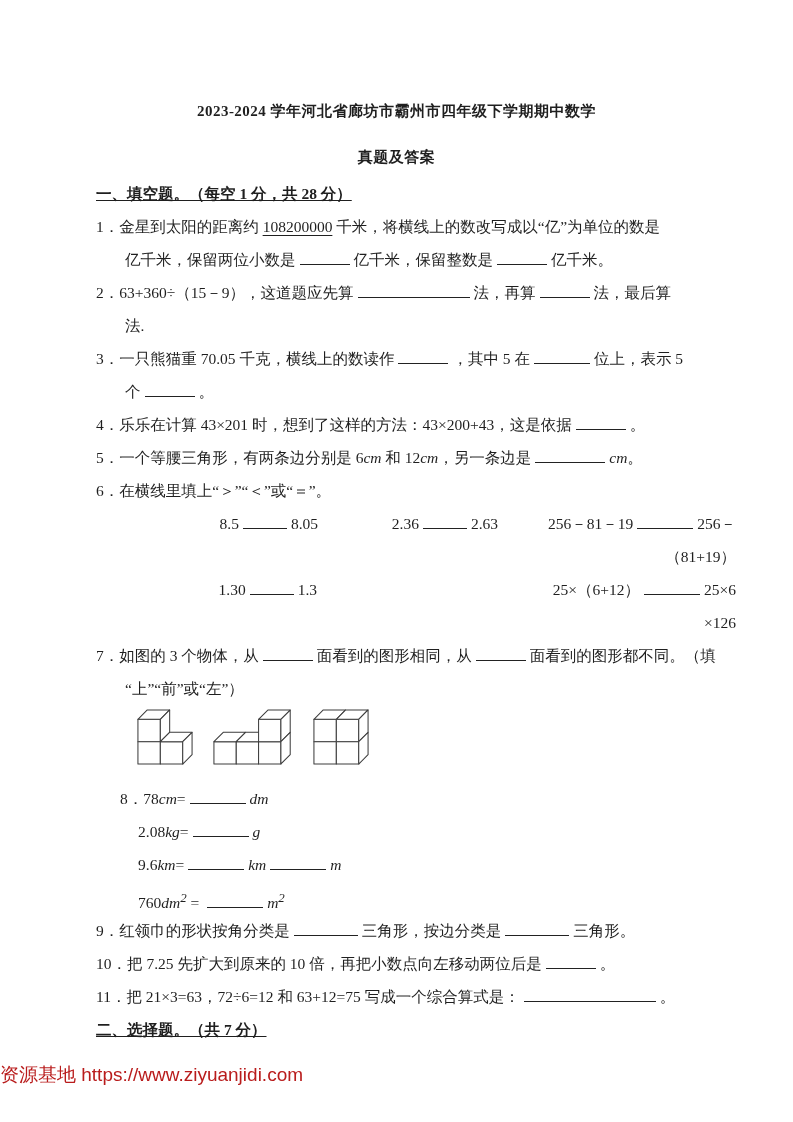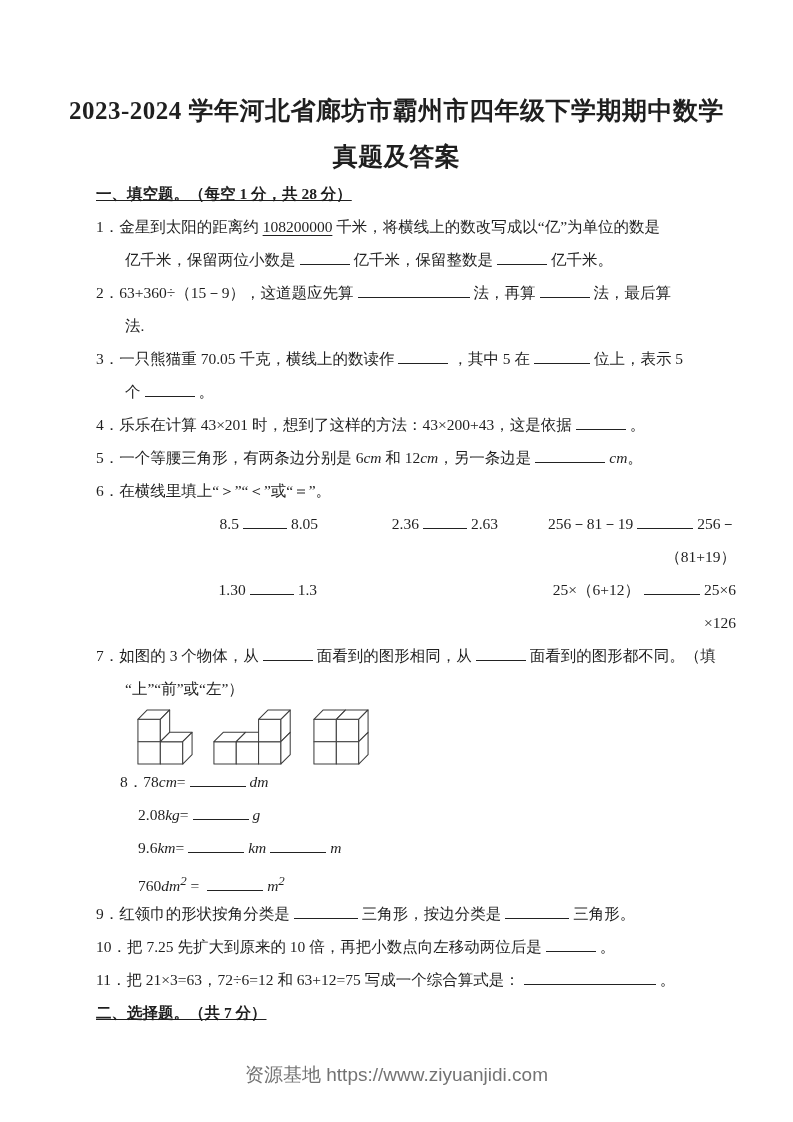--- a/index.html
+++ b/index.html
@@ -9,38 +9,38 @@
     background:#ffffff;
     color:#1f1f1f;
     font-family:"Liberation Serif","DejaVu Serif",serif;
     font-size:15.5px;
     overflow:hidden;
   }
   .title{
     margin:88px 40px 0 40px;
     text-align:center;
     font-weight:700;
-    font-size:25px;
+    font-size:15px;
     line-height:46px;
     letter-spacing:0.5px;
   }
   .content{
     position:absolute;
     left:96px;top:177px;
     width:640px;
   }
   .line{
     line-height:33px;
     height:33px;
     white-space:nowrap;
   }
   .sec-heading{font-weight:700;text-decoration:underline;}
   .indent{padding-left:29px;}
   .indent8{padding-left:42px;}
-  .num-indent{padding-left:24px;}
+  .num-indent{padding-left:24px;margin-top:17px;}
   .bl{
     display:inline-block;
     border-bottom:1.2px solid #222;
     height:0.95em;
     margin:0 4px;
     vertical-align:baseline;
   }
   .w44{width:44px;}
   .w50{width:50px;}
   .w56{width:56px;}
@@ -60,22 +60,22 @@
     display:flex;
     align-items:flex-end;
     gap:20px;
     margin-top:2px;
   }
   .fig-row svg{display:block;}
   .cube{fill:#ffffff;stroke:#3c3c3c;stroke-width:1.1;stroke-linejoin:round;}
   .footer{
     position:absolute;
     top:1060px;left:0;right:0;
-    text-align:center;
-    color:#737373;
+    text-align:left;
+    color:#b91c1c;
     font-size:19px;
     font-family:"Liberation Sans","DejaVu Sans",sans-serif;
     line-height:30px;
   }
 </style>
 </head>
 <body>
 
 <div class="page">
 

